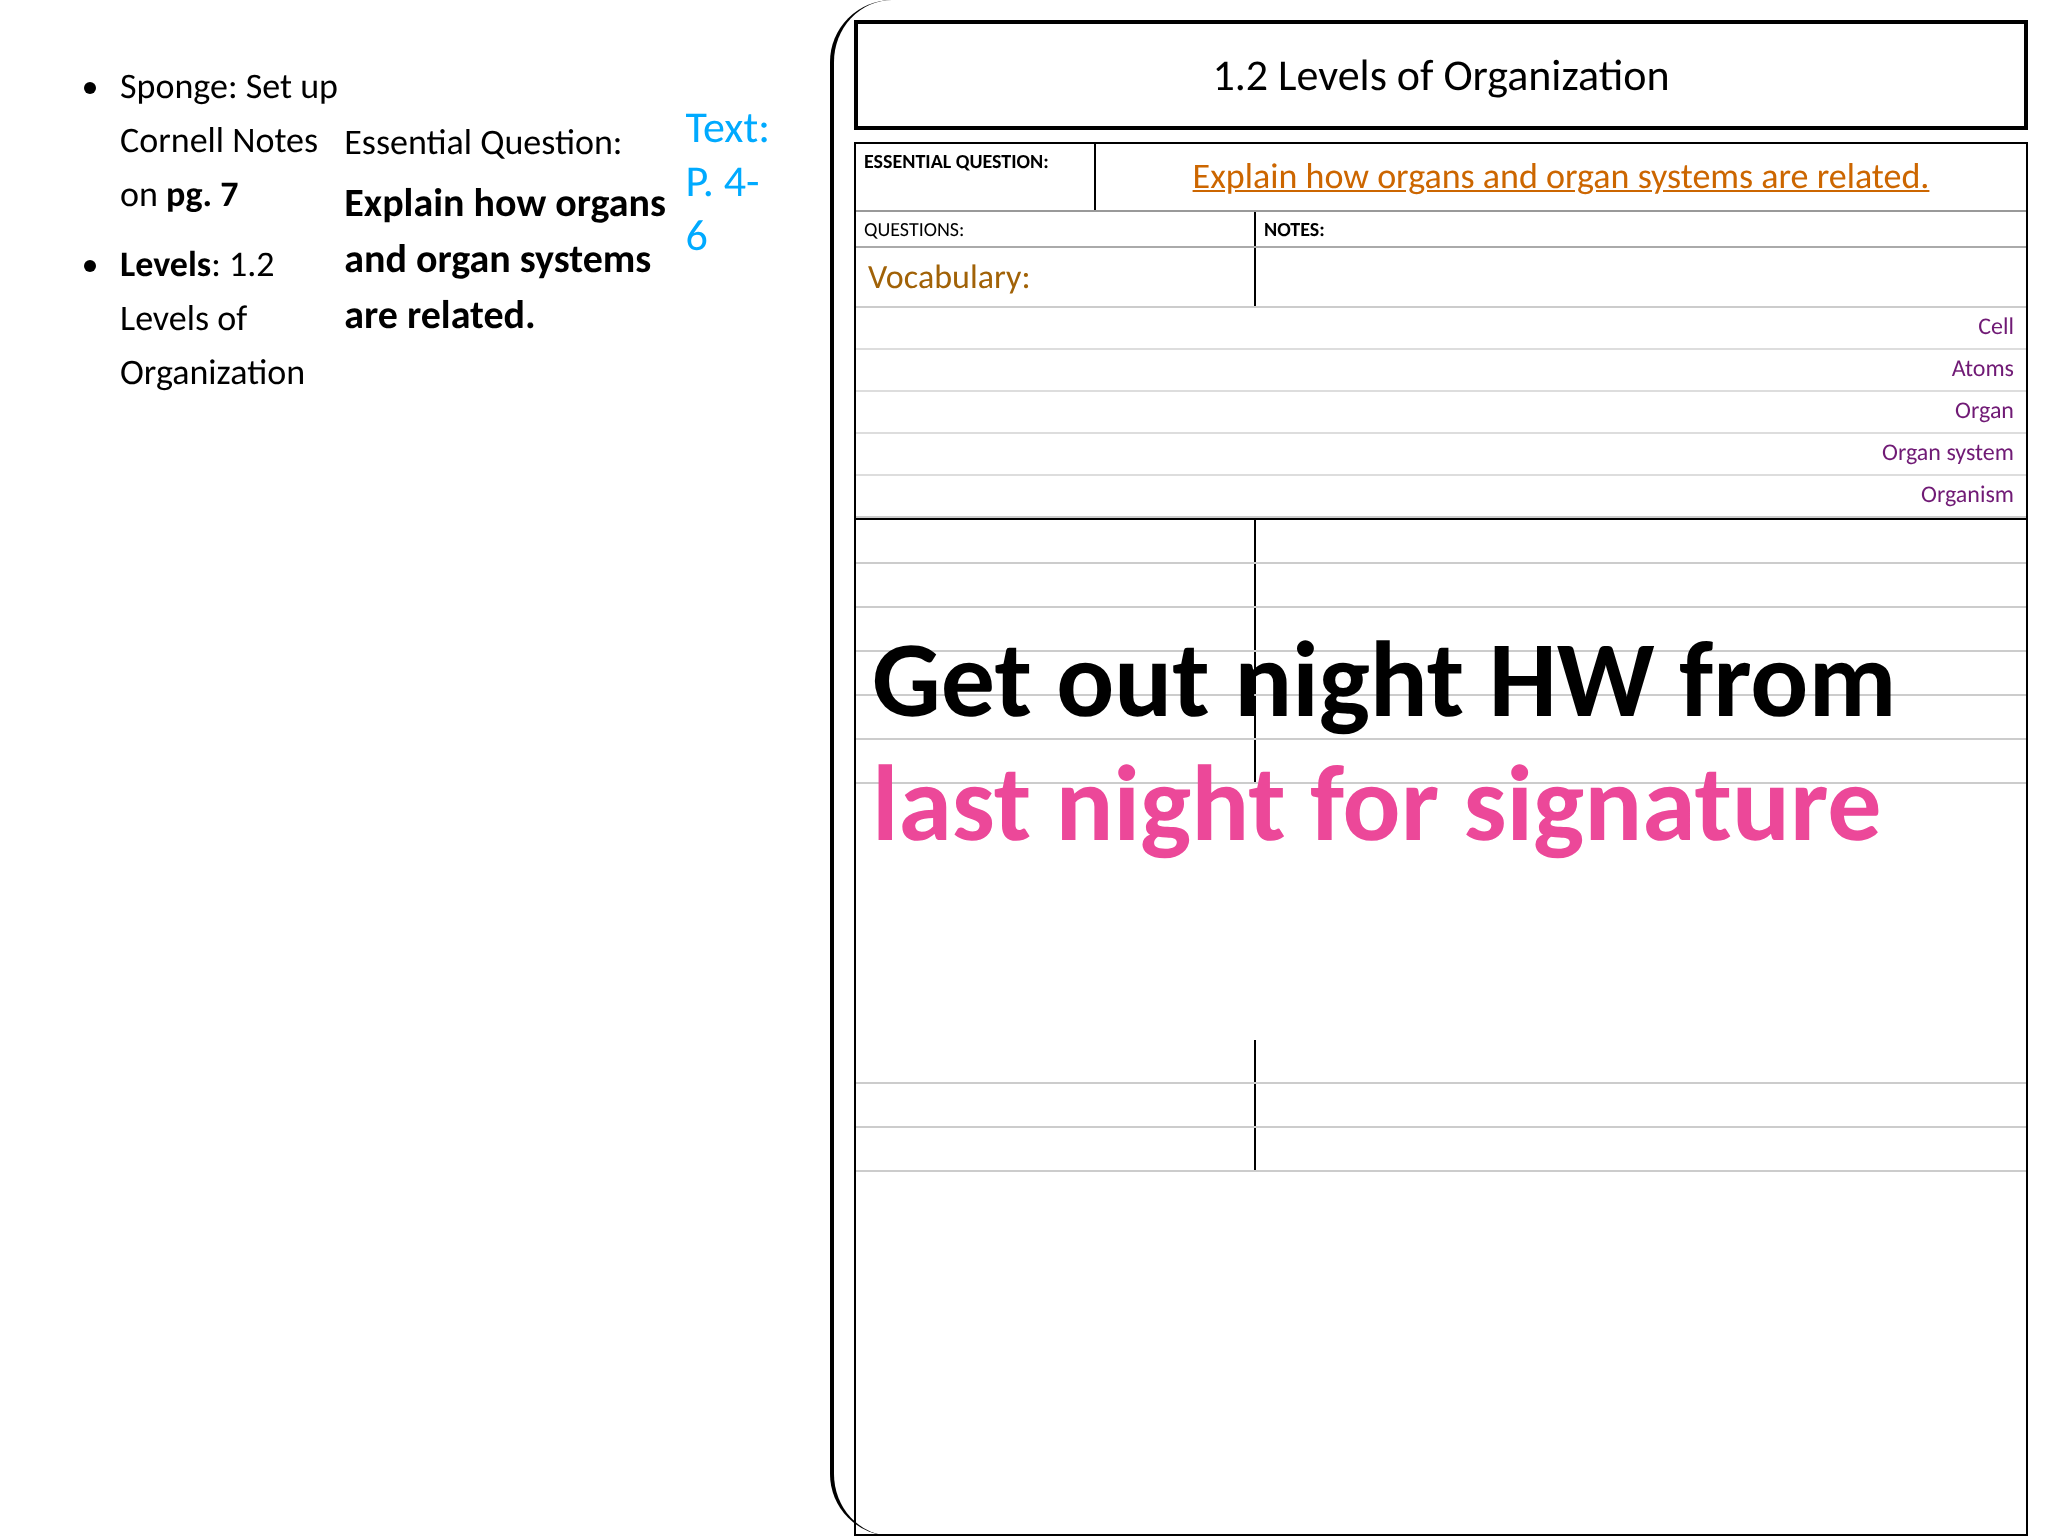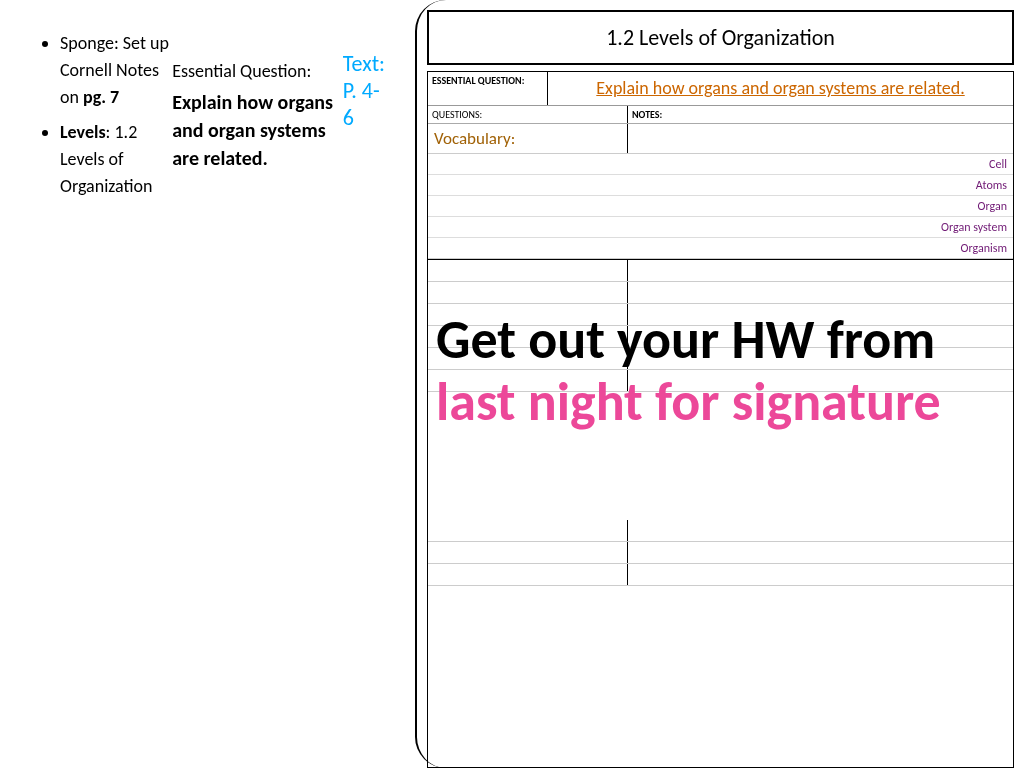--- a/index.html
+++ b/index.html
@@ -276,21 +276,21 @@
       <div style="display: flex; border-bottom: 1px solid #ccc; height: 22px;">
         <div style="width: 200px; min-width: 200px; border-right: 1.5px solid #000;"></div>
         <div style="flex:1;"></div>
       </div>
       <div style="display: flex; border-bottom: 1px solid #ccc; height: 22px;">
         <div style="width: 200px; min-width: 200px; border-right: 1.5px solid #000;"></div>
         <div style="flex:1;"></div>
       </div>
 
       <div style="position: absolute; top: 5px; left: 0; right: 0; padding: 0 8px;">
-        <div style="font-size: 54px; font-weight: bold; color: #000; line-height: 1.15;">Get out your HW from</div>
+        <div style="font-size: 54px; font-weight: bold; color: #000; line-height: 1.15;">Get out night HW from</div>
         <div style="font-size: 54px; font-weight: bold; color: #ec4899; line-height: 1.15;">last night  for signature</div>
       </div>
 
       <div style="margin-top: 128px; display: flex; border-bottom: 1px solid #ccc; height: 22px;">
         <div style="width: 200px; min-width: 200px; border-right: 1.5px solid #000;"></div>
         <div style="flex:1;"></div>
       </div>
       <div style="display: flex; border-bottom: 1px solid #ccc; height: 22px;">
         <div style="width: 200px; min-width: 200px; border-right: 1.5px solid #000;"></div>
         <div style="flex:1;"></div>

